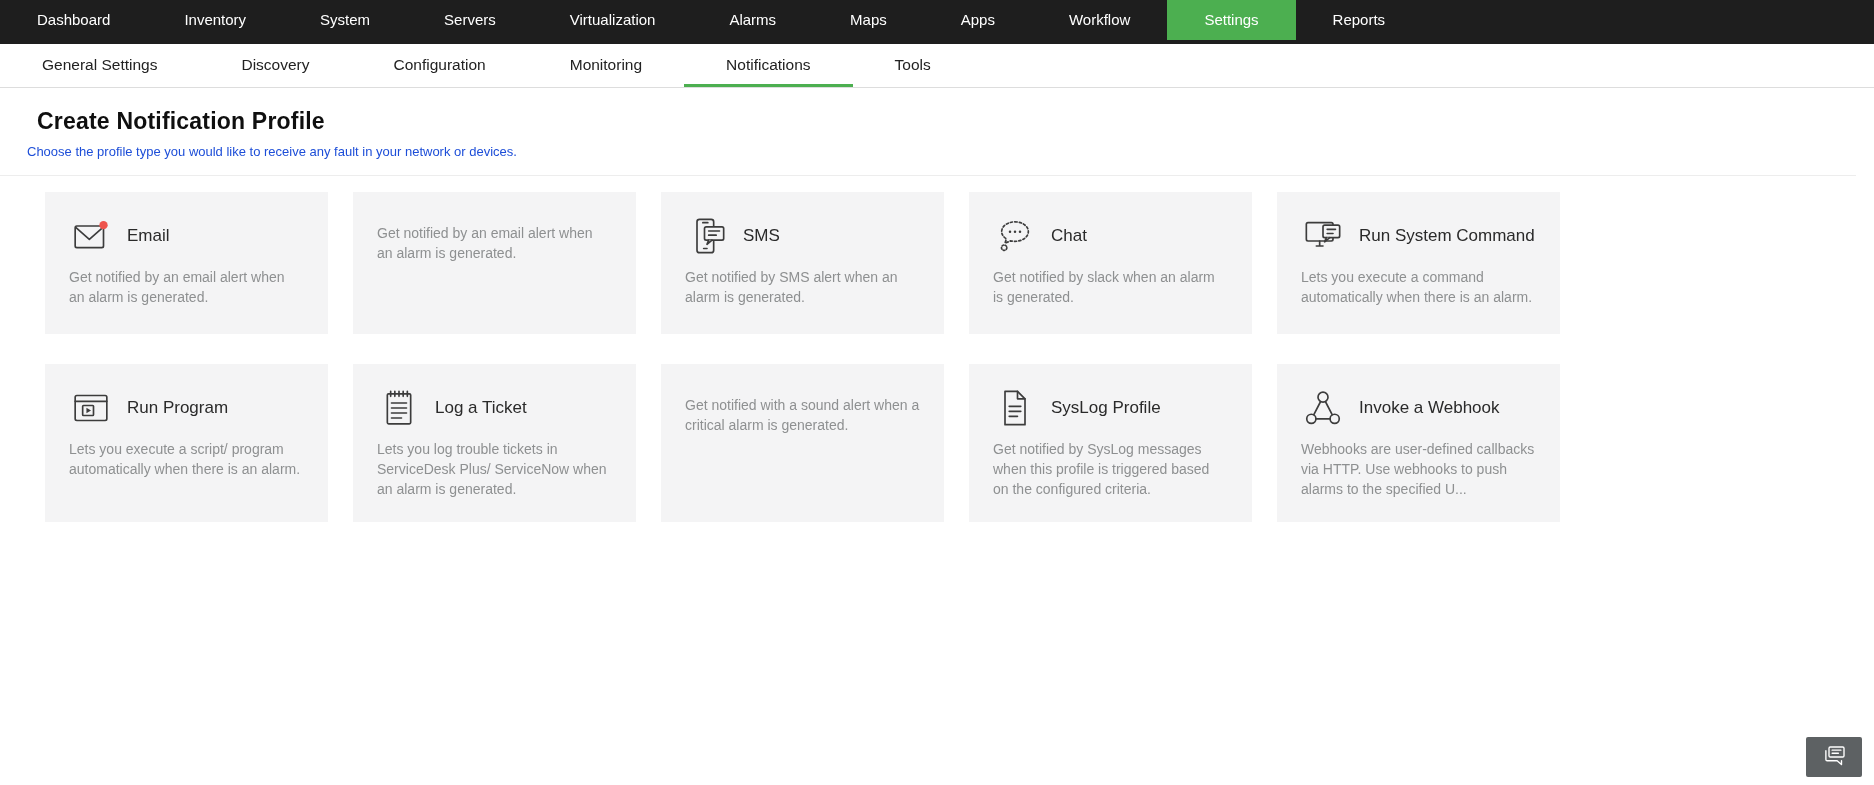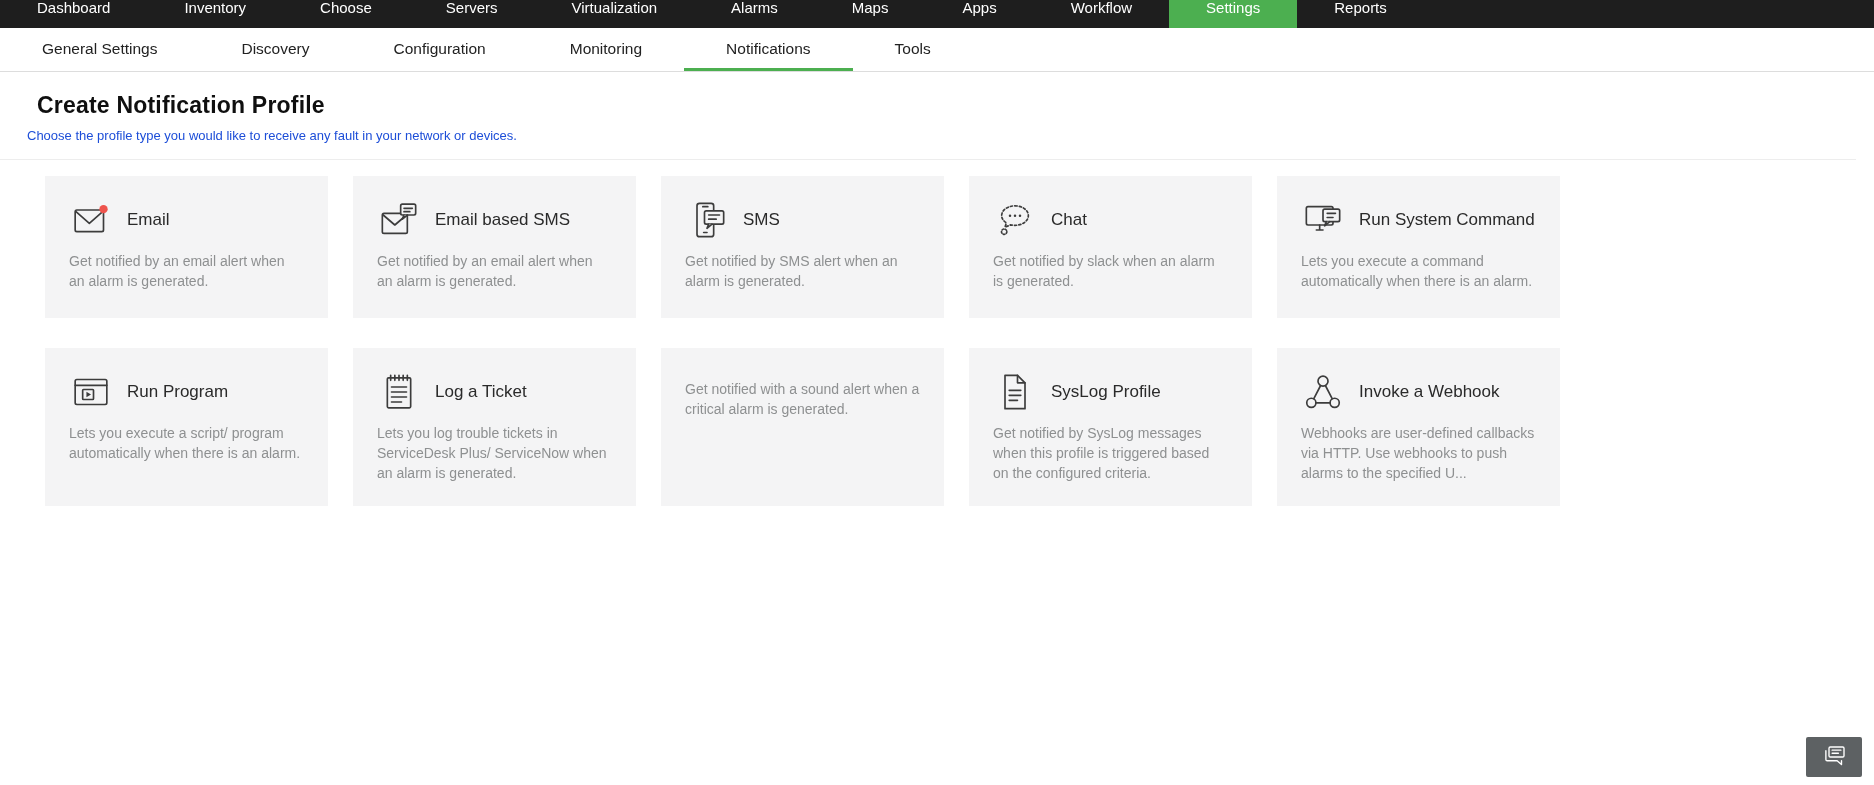--- a/index.html
+++ b/index.html
@@ -9,21 +9,21 @@
     --badge-red:#ee544d;
     --icon-stroke:#3c3c3c;
     --desc-text:#8e9091;
   }
   *{box-sizing:border-box;margin:0;padding:0;}
   html,body{width:1874px;height:785px;overflow:hidden;background:#fff;
     font-family:"Liberation Sans", sans-serif;}
   body{position:relative;}
 
   
-  .topnav{display:flex;align-items:flex-end;height:28px;background:var(--topnav-bg);
+  .topnav{display:flex;align-items:flex-start;height:44px;background:var(--topnav-bg);
     justify-content:flex-start;padding-right:120px;}
   .topnav .nav-item{color:#fff;font-size:15px;line-height:40px;padding:0 37px;
     cursor:pointer;white-space:nowrap;flex:0 0 auto;}
   .topnav .nav-item.active{background:var(--accent-green);}
 
   
   .subnav{display:flex;align-items:stretch;height:44px;border-bottom:1px solid #ddd;background:#fff;}
   .subnav .tab{font-size:15.5px;color:#222;line-height:42px;padding:0 42px;cursor:pointer;
     border-bottom:3px solid transparent;white-space:nowrap;}
   .subnav .tab.active{border-bottom-color:var(--accent-green);}
@@ -48,21 +48,21 @@
     border-radius:2px;}
 
   svg{display:block;}
 </style>
 </head>
 <body>
 
 <div class="topnav">
   <div class="nav-item">Dashboard</div>
   <div class="nav-item">Inventory</div>
-  <div class="nav-item">Choose</div>
+  <div class="nav-item">System</div>
   <div class="nav-item">Servers</div>
   <div class="nav-item">Virtualization</div>
   <div class="nav-item">Alarms</div>
   <div class="nav-item">Maps</div>
   <div class="nav-item">Apps</div>
   <div class="nav-item">Workflow</div>
   <div class="nav-item active">Settings</div>
   <div class="nav-item">Reports</div>
 </div>
 
@@ -90,32 +90,20 @@
           <path d="M6 14 L22 28 L38 14"></path>
           <circle cx="39" cy="11" r="5" fill="#ee544d" stroke="none"></circle>
         </svg>
       </span>
       <span class="card-title">Email</span>
     </div>
     <div class="card-desc">Get notified by an email alert when an alarm is generated.</div>
   </div>
 
   <div class="card">
-    <div class="card-head">
-      <span class="icon">
-        <svg viewBox="0 0 48 48" width="44" height="40" fill="none" stroke="currentColor" stroke-width="2" stroke-linecap="round" stroke-linejoin="round">
-          <rect x="4" y="16" width="30" height="24" rx="2"></rect>
-          <path d="M5 18 L19 30 L33 18"></path>
-          <rect x="26" y="5" width="18" height="13" rx="2" fill="#f4f4f5"></rect>
-          <path d="M30 18 l-2 5 6-5" fill="#f4f4f5"></path>
-          <path d="M30 10 h10 M30 14 h7"></path>
-        </svg>
-      </span>
-      <span class="card-title">Email based SMS</span>
-    </div>
     <div class="card-desc">Get notified by an email alert when an alarm is generated.</div>
   </div>
 
   <div class="card">
     <div class="card-head">
       <span class="icon">
         <svg viewBox="0 0 48 48" width="44" height="40" fill="none" stroke="currentColor" stroke-width="2" stroke-linecap="round" stroke-linejoin="round">
           <rect x="12" y="4" width="20" height="40" rx="3"></rect>
           <path d="M19 8 h6"></path>
           <path d="M20 39 h4"></path>

